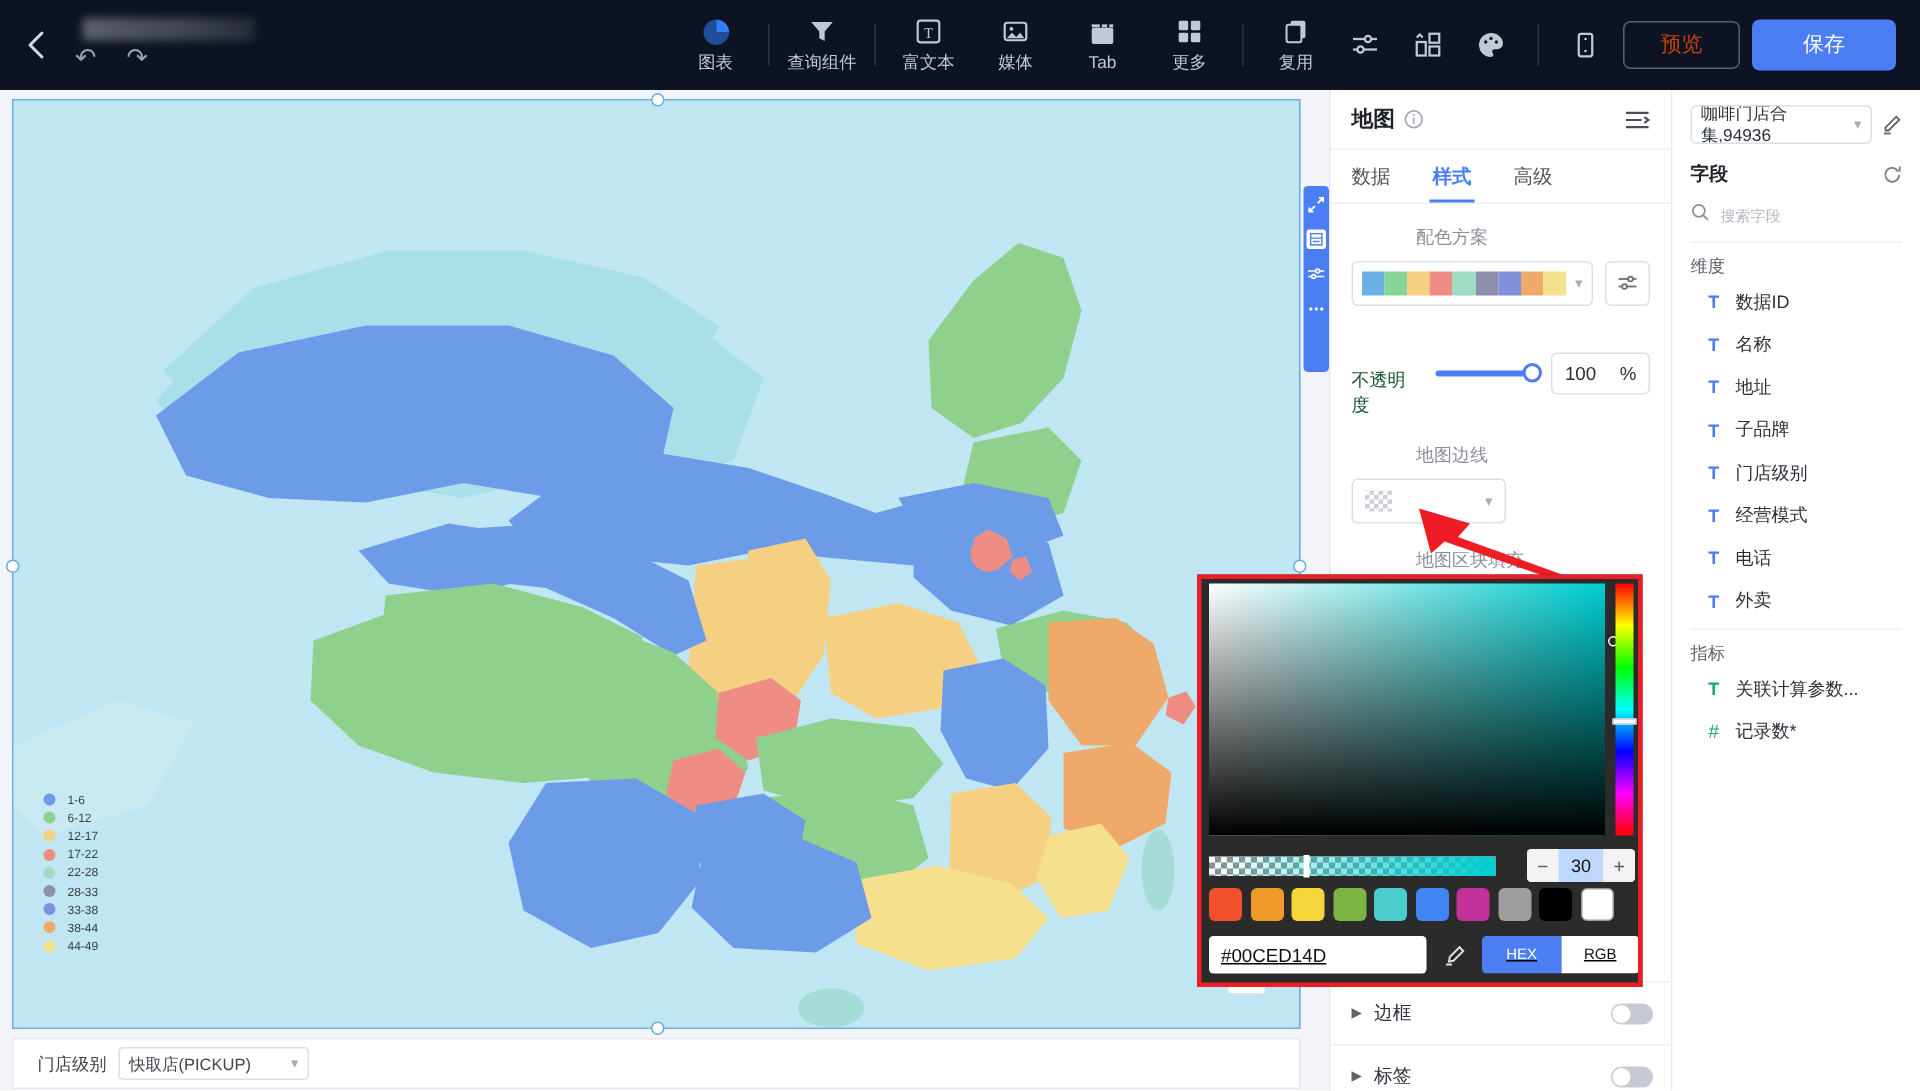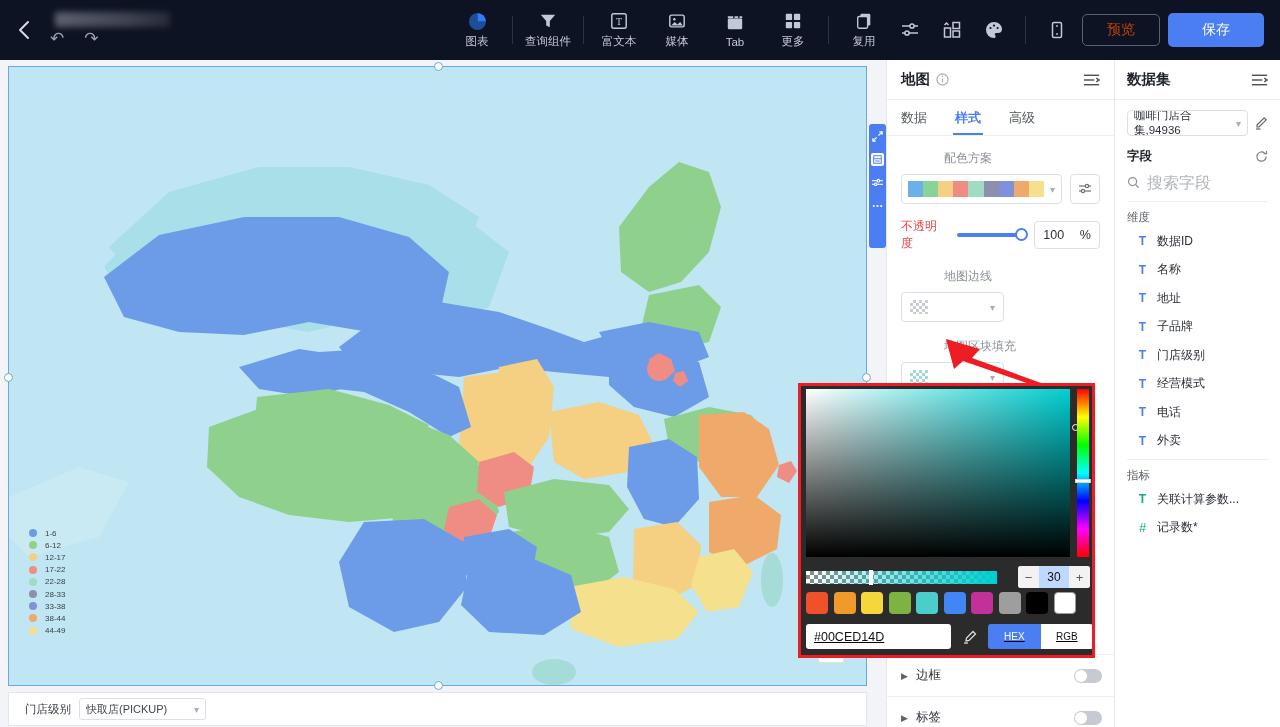--- a/index.html
+++ b/index.html
@@ -124,21 +124,21 @@
     display: flex; align-items: center; padding: 0 6px; cursor: pointer;
   }
   .swatch-strip { display: flex; height: 16px; flex: 1; }
   .swatch-strip i { display: block; flex: 1; }
   .cv-down { color: #a8adb7; font-size: 10px; margin-left: 6px; }
   .sq-btn {
     width: 30px; height: 30px; border: 1px solid #dcdfe6; border-radius: 4px;
     display: flex; align-items: center; justify-content: center; color: #6b7078; cursor: pointer;
   }
   .opacity-row { display: flex; align-items: center; gap: 8px; margin-top: 14px; }
-  .op-label { font-size: 12px; color: #ef4444; }
+  .op-label { font-size: 12px; color: #14532d; margin-top: 27px; }
   .slider { position: relative; width: 70px; height: 14px; display: flex; align-items: center; }
   .slider .track { width: 100%; height: 4px; border-radius: 2px; background: #4c7ef3; }
   .slider .knob {
     position: absolute; right: -2px; top: 0px; width: 13px; height: 13px;
     border-radius: 50%; background: #fff; border: 2px solid #4c7ef3; cursor: pointer;
   }
   .op-input {
     width: 66px; height: 28px; border: 1px solid #dcdfe6; border-radius: 4px;
     display: flex; align-items: center; justify-content: space-between;
     padding: 0 8px; font-size: 12.5px; color: #2b3038;
@@ -188,22 +188,22 @@
     flex: 1; height: 26px; border: 1px solid #dcdfe6; border-radius: 4px;
     display: flex; align-items: center; justify-content: flex-end;
     padding: 0 6px; font-size: 11.5px; color: #2b3038; cursor: pointer; overflow: hidden;
   }
   .pencil { color: #5d626b; cursor: pointer; display: flex; }
   .ds-sub { display: flex; align-items: center; margin-top: 12px; justify-content: space-between; }
   .ds-sub b { font-size: 12.5px; color: #1f2329; }
   .refresh { margin-left: auto; color: #7a7f88; cursor: pointer; display: flex; }
   .ds-search { display: flex; align-items: center; gap: 7px; height: 26px; margin-top: 6px; }
   .ds-search input {
-    border: none; outline: none; font-size: 16px; color: #2b3038; width: 110px;
-    font-family: Liberation Mono, monospace; background: transparent;
+    border: none; outline: none; font-size: 10px; color: #2b3038; width: 110px;
+    font-family: Liberation Serif, serif; background: transparent;
   }
   .ds-search input::placeholder { color: #b2b6bf; }
   .ds-divider { height: 1px; background: #edeff3; margin: 4px 0 0 0; }
   .grp { font-size: 11.5px; color: #5b606a; margin: 8px 0 2px 0; }
   .fld {
     display: flex; align-items: center; gap: 9px; height: 28.5px; padding-left: 10px;
     cursor: pointer;
   }
   .fld .t { font-size: 12px; color: #4c7ef3; font-weight: bold; width: 11px; text-align: center; }
   .fld .t.calc { color: #14a98a; }
@@ -658,31 +658,20 @@
     <span class="toggle"></span>
   </div>
   <div class="accordion" style="top:636px">
     <span class="acc-arrow">▶</span>
     <span class="acc-label">标签</span>
     <span class="toggle"></span>
   </div>
 </div>
 
 <div class="ds">
-  <div class="ds-head">
-    <span class="ds-title">数据集</span>
-    <span class="menu-ic">
-      <svg width="17" height="14" viewBox="0 0 18 14" stroke="currentColor" stroke-width="1.5">
-          <line x1="1" y1="2" x2="17" y2="2"></line>
-          <line x1="1" y1="7" x2="12" y2="7"></line>
-          <line x1="1" y1="12" x2="17" y2="12"></line>
-          <polyline points="14,5 17,7 14,9" fill="none"></polyline>
-        </svg>
-    </span>
-  </div>
   <div class="ds-body">
     <div class="ds-select-row">
       <div class="ds-select">
         <span>咖啡门店合集,94936</span>
         <span class="cv-down">▾</span>
       </div>
       <span class="pencil">
         <svg width="14" height="14" viewBox="0 0 14 14" fill="none" stroke="currentColor" stroke-width="1.2">
             <path d="M10.2 1.8l2 2L5 11H3v-2z"></path>
             <line x1="2" y1="13" x2="6.5" y2="13"></line>

